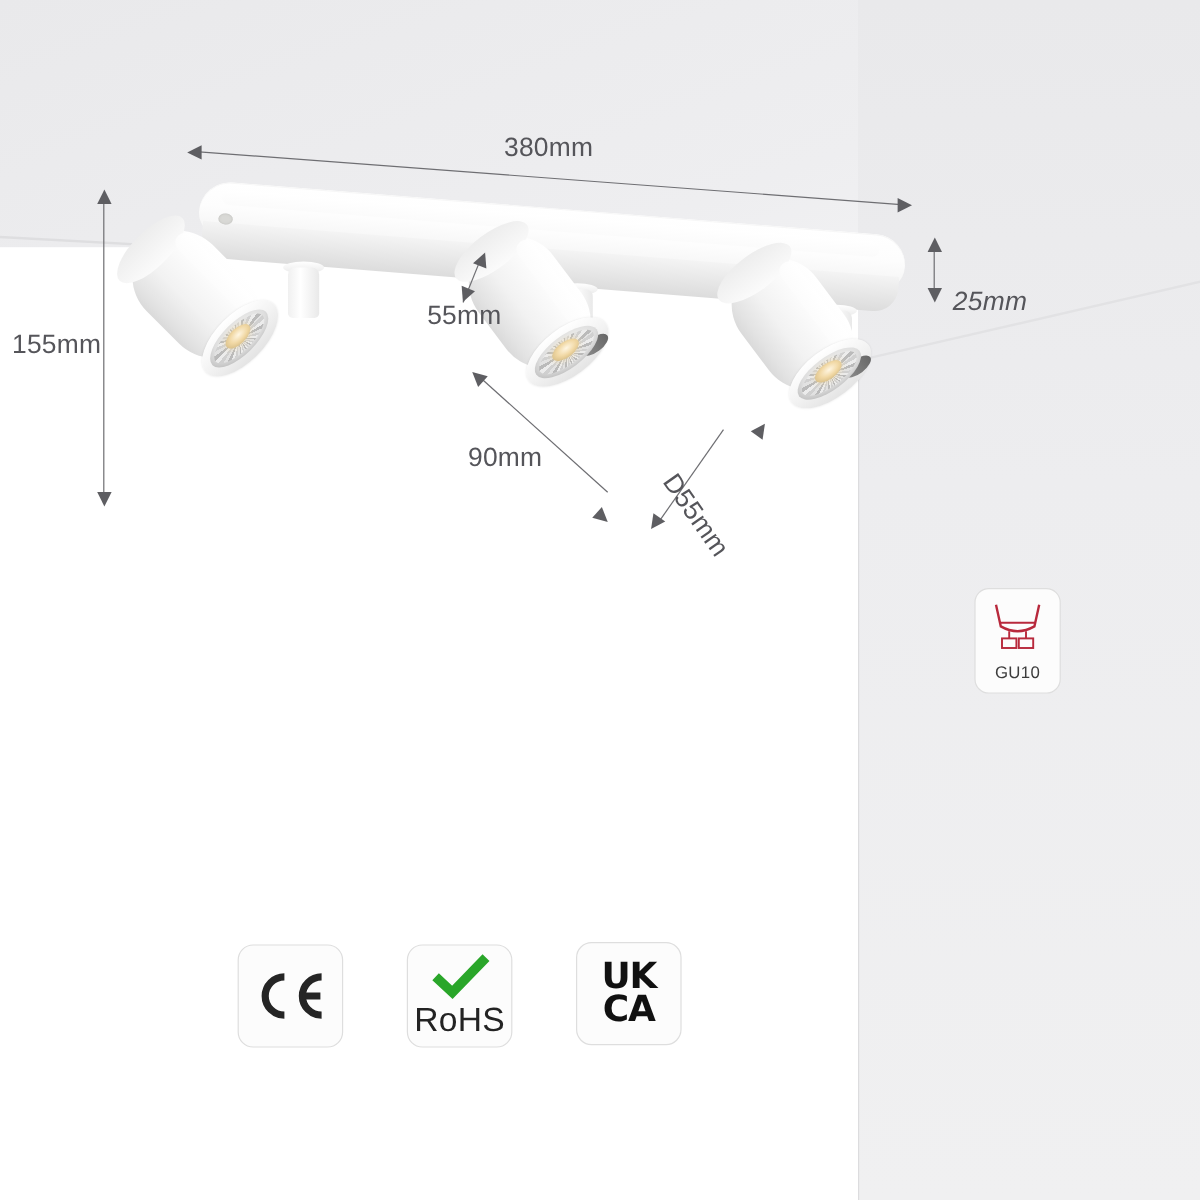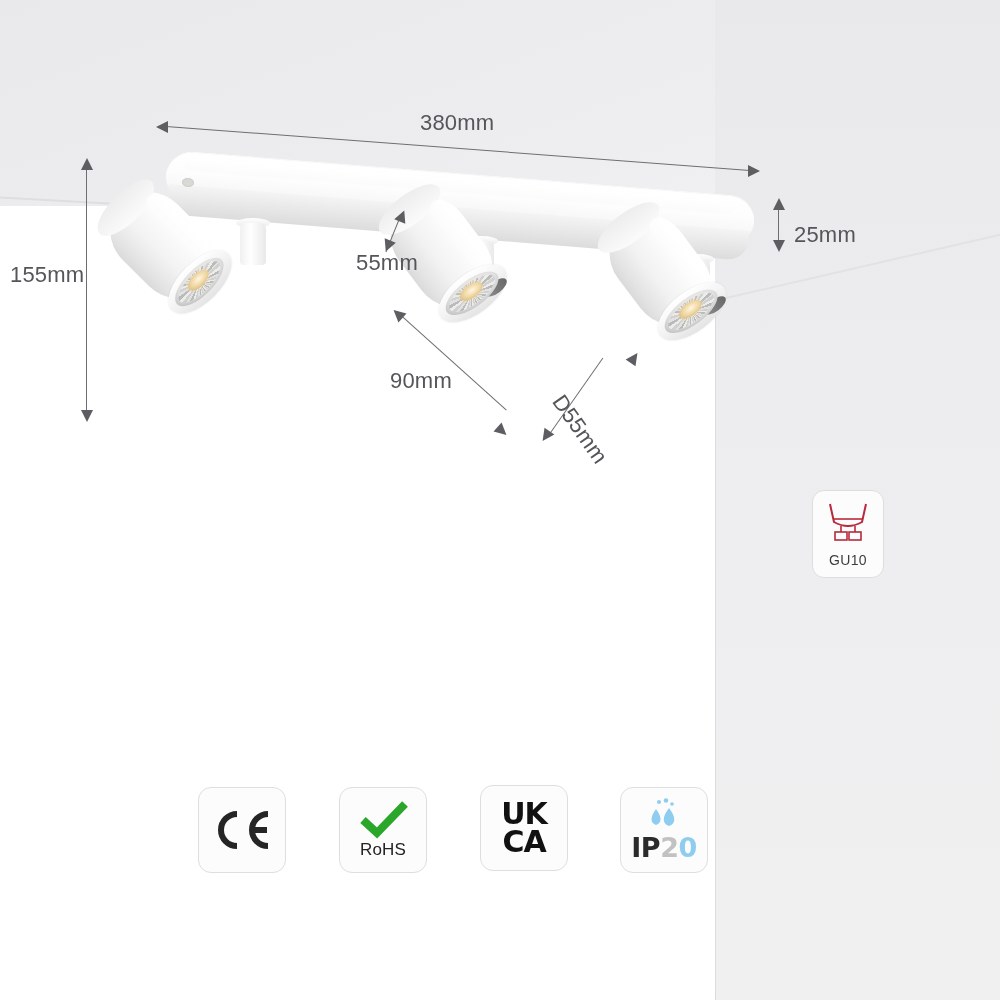--- a/index.html
+++ b/index.html
@@ -148,21 +148,21 @@
   .maxbadge{
     position:absolute;left:748px;top:792px;width:160px;height:72px;border-radius:12px;
     background:#fcfcfc;border:1px solid #dedede;
     display:flex;align-items:center;justify-content:center;
     color:#b8293c;font-size:27px;font-weight:bold;letter-spacing:.3px;
   }
   .ukca-txt{
     font-size:30px;font-weight:bold;color:#111;line-height:.92;text-align:center;
     letter-spacing:-1px;font-family:"DejaVu Sans",sans-serif;
   }
-  .rohs-txt{font-size:17px;color:#232323;letter-spacing:.2px;}
+  .rohs-txt{font-size:28px;color:#232323;letter-spacing:.2px;}
   .ip-txt{font-size:27px;font-weight:bold;letter-spacing:-.5px;font-family:"DejaVu Sans",sans-serif;}
 </style>
 </head>
 <body>
 
 <div id="stage">
 
   <div class="bg-ceiling"></div>
   <div class="left-white-floor"></div>
   <div class="ceil-edge-left"></div>
@@ -231,35 +231,35 @@
     <div class="dimline" style="left:166px;top:126px;width:592px;transform:rotate(4.3deg);"></div>
     <div class="arrowhead ah-left" style="left:156px;top:121px;"></div>
     <div class="arrowhead ah-right" style="left:748px;top:165px;"></div>
     <div class="dimtext" style="left:420px;top:110px;">380mm</div>
   </div>
 
   <div>
     <div class="dimv" style="left:86px;top:168px;height:248px;"></div>
     <div class="arrowhead ah-up" style="left:81px;top:158px;"></div>
     <div class="arrowhead ah-down" style="left:81px;top:410px;"></div>
-    <div class="dimtext" style="left:10px;top:262px;">155mm</div>
+    <div class="dimtext" style="left:10px;top:274px;">155mm</div>
   </div>
 
   <div>
     <div class="dimline" style="left:400px;top:216px;width:38px;transform:rotate(112deg);"></div>
     <div class="arrowhead ah-up" style="left:396px;top:210px;transform:rotate(22deg);"></div>
     <div class="arrowhead ah-down" style="left:382px;top:240px;transform:rotate(22deg);"></div>
     <div class="dimtext" style="left:356px;top:250px;">55mm</div>
   </div>
 
   <div>
     <div class="dimv" style="left:778px;top:206px;height:40px;"></div>
     <div class="arrowhead ah-up" style="left:773px;top:198px;"></div>
     <div class="arrowhead ah-down" style="left:773px;top:240px;"></div>
-    <div class="dimtext" style="left:794px;top:222px;">25mm</div>
+    <div class="dimtext" style="left:794px;top:238px;font-style:italic;">25mm</div>
   </div>
 
   <div>
     <div class="dimline" style="left:400px;top:314px;width:143px;transform:rotate(42deg);"></div>
     <div class="arrowhead ah-left" style="left:392px;top:308px;transform:rotate(42deg);"></div>
     <div class="arrowhead ah-right" style="left:496px;top:425px;transform:rotate(42deg);"></div>
     <div class="dimtext" style="left:390px;top:368px;">90mm</div>
   </div>
 
   <div>
@@ -298,26 +298,14 @@
     <span class="rohs-txt" style="margin-top:1px;">RoHS</span>
   </div>
 
   <div class="cbadge" style="left:480px;top:785px;">
     <div class="ukca-txt">
       <div>UK</div>
       <div>CA</div>
     </div>
   </div>
 
-  <div class="cbadge" style="left:620px;top:787px;flex-direction:column;justify-content:center;">
-    <svg width="50" height="32" viewBox="0 0 50 32">
-      <circle cx="20" cy="4" r="2" fill="#8ecdf0"></circle>
-      <circle cx="27" cy="2.5" r="2.3" fill="#8ecdf0"></circle>
-      <circle cx="33" cy="6" r="1.8" fill="#8ecdf0"></circle>
-      <path d="M17 11 C11 19 11 25 17 27 C23 25 23 19 17 11 Z" fill="#8ecdf0"></path>
-      <path d="M30 10 C23 19 23 26 30 28 C37 26 37 19 30 10 Z" fill="#8ecdf0"></path>
-    </svg>
-    <div class="ip-txt" style="margin-top:2px;">
-      <span style="color:#2b2b2b;">IP</span><span style="color:#c2c2c2;">2</span><span style="color:#8ecdf0;">0</span>
-    </div>
-  </div>
 
 </div>
 
 </body></html>

